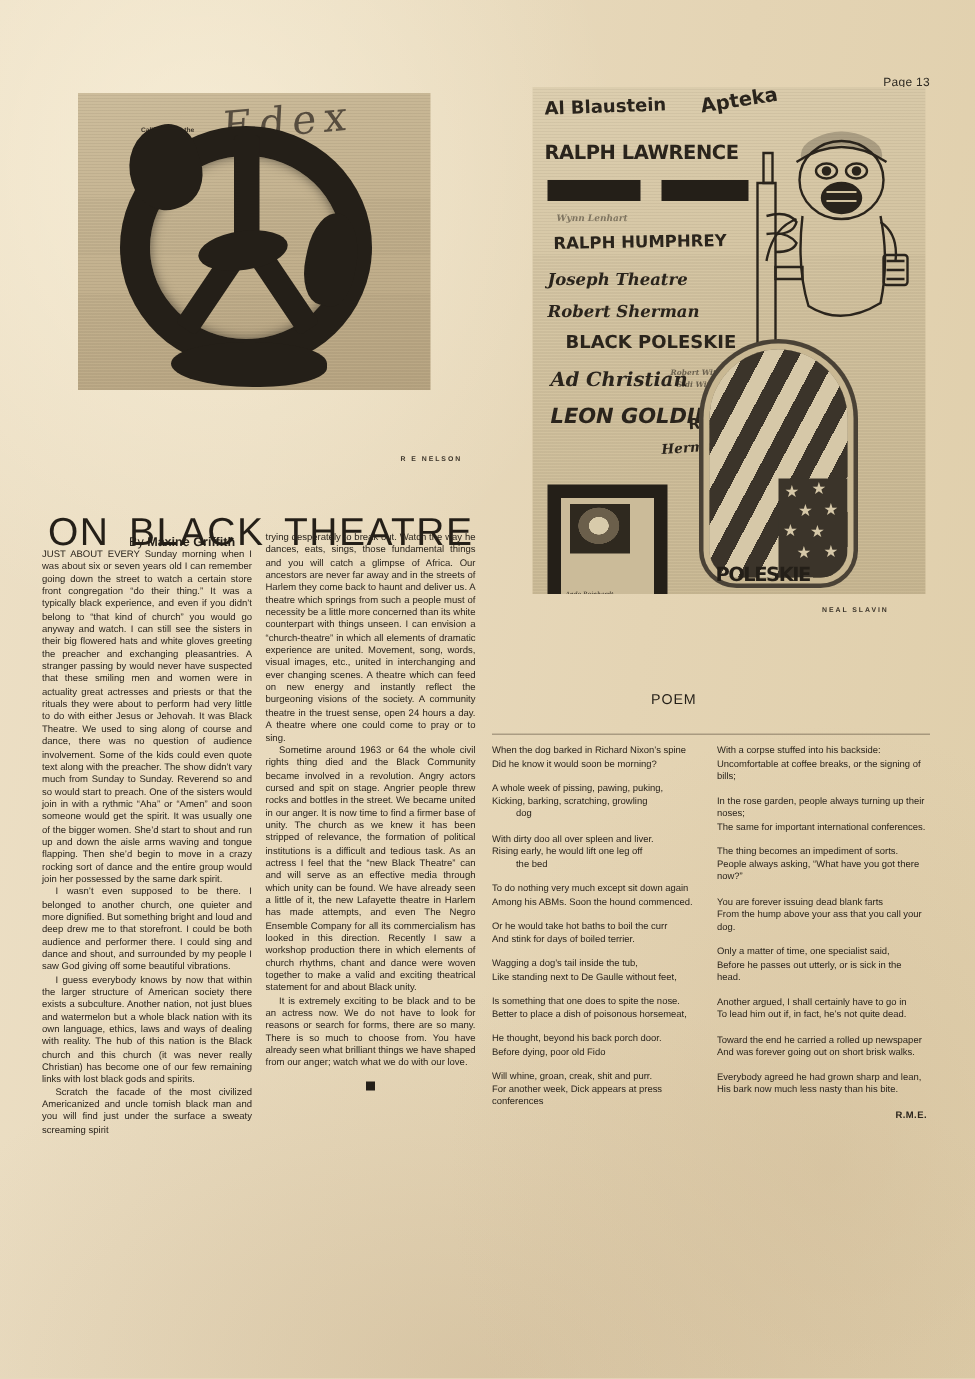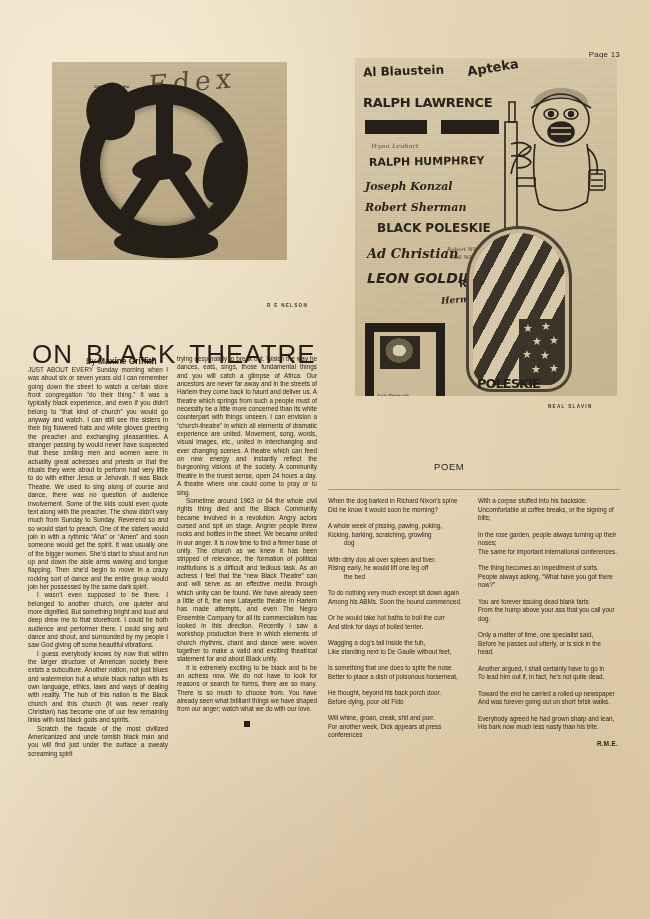--- a/index.html
+++ b/index.html
@@ -197,21 +197,21 @@
 
     <div class="hw blk" style="left:8px;top:6px;font-size:12px;transform:rotate(-2deg);">Al Blaustein</div>
     <div class="hw blk" style="left:112px;top:2px;font-size:13px;transform:rotate(-9deg);">Apteka</div>
     <div class="hw blk" style="left:8px;top:37px;font-size:13px;letter-spacing:-.3px;">RALPH LAWRENCE</div>
 
     <div class="bar" style="left:10px;top:62px;width:62px;height:14px;"></div>
     <div class="bar" style="left:86px;top:62px;width:58px;height:14px;"></div>
 
     <div class="hw scr" style="left:16px;top:84px;font-size:6px;opacity:.5;">Wynn Lenhart</div>
     <div class="hw blk" style="left:14px;top:97px;font-size:11px;transform:rotate(-1deg);">RALPH HUMPHREY</div>
-    <div class="hw scr" style="left:10px;top:122px;font-size:11px;">Joseph Konzal</div>
+    <div class="hw scr" style="left:10px;top:122px;font-size:11px;">Joseph Theatre</div>
     <div class="hw scr" style="left:10px;top:143px;font-size:11px;">Robert Sherman</div>
     <div class="hw blk" style="left:22px;top:163px;font-size:12px;">BLACK POLESKIE</div>
     <div class="hw scr" style="left:12px;top:188px;font-size:13px;">Ad Christian</div>
     <div class="hw blk" style="left:12px;top:212px;font-size:14px;font-style:italic;">LEON GOLDIN</div>
     <div class="hw scr" style="left:86px;top:235px;font-size:9px;transform:rotate(-4deg);">Herman Cherry</div>
     <div class="hw scr" style="left:92px;top:188px;font-size:5px;opacity:.6;">Robert Witkin</div>
     <div class="hw scr" style="left:96px;top:196px;font-size:5px;opacity:.6;">Sidi Witkin</div>
     <div class="hw blk" style="left:112px;top:204px;font-size:10px;transform:rotate(-5deg);">Raymond Hendler</div>
     <div class="hw blk" style="left:104px;top:218px;font-size:10px;transform:rotate(-3deg);">Reuben Kadish</div>
 

